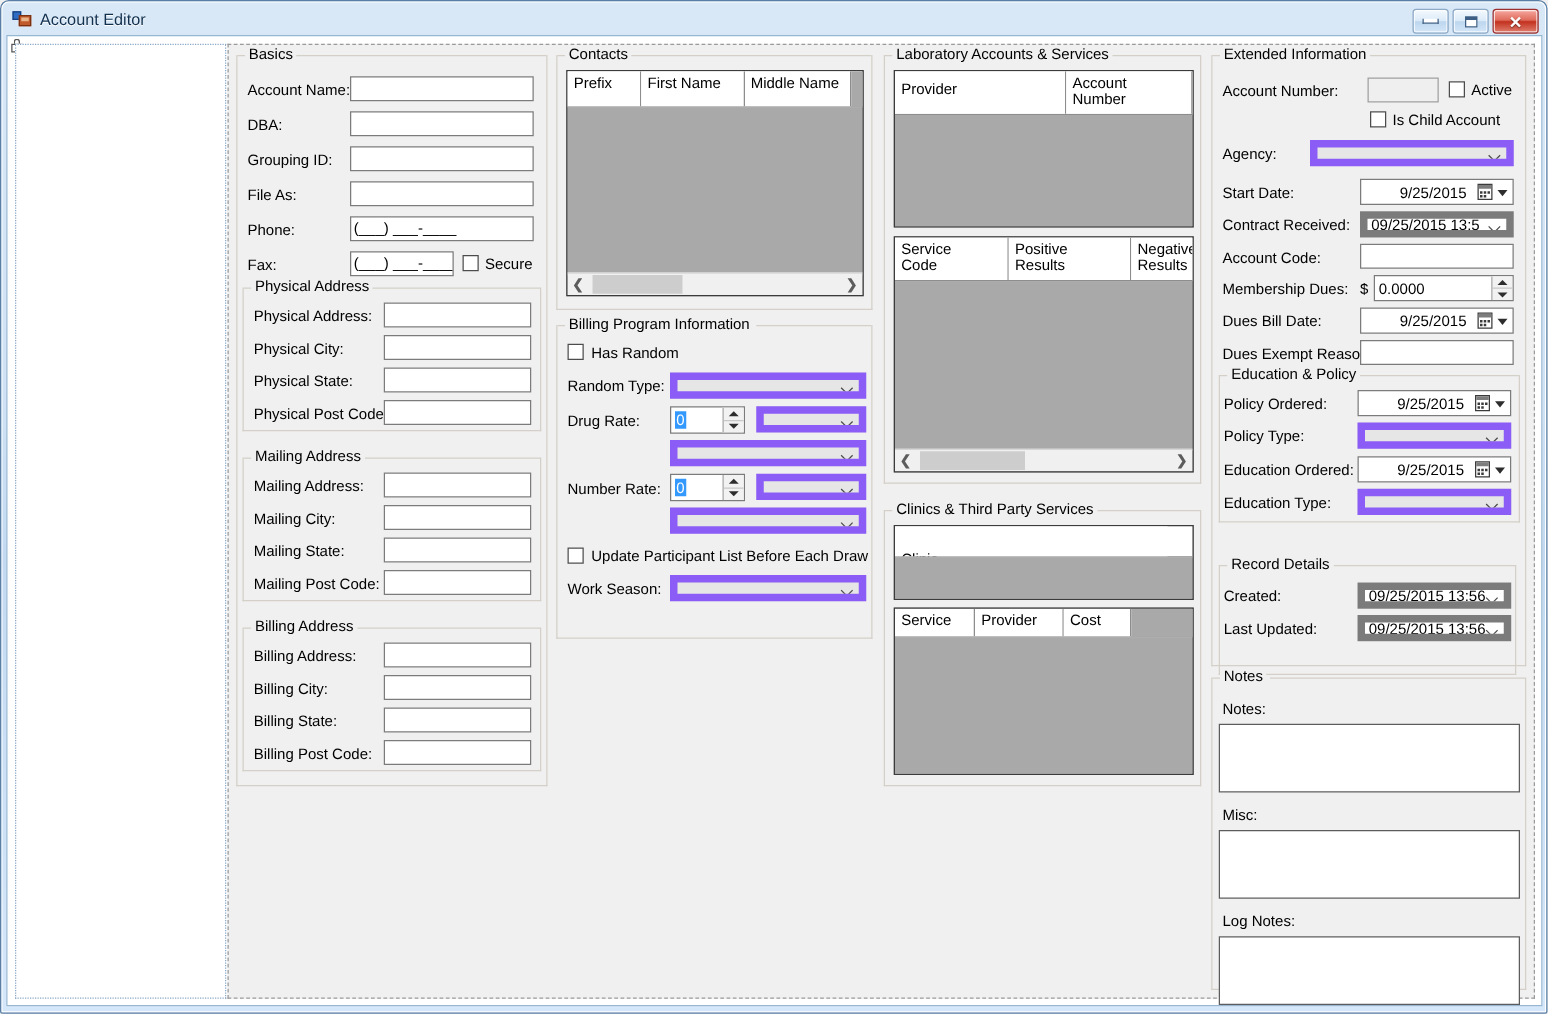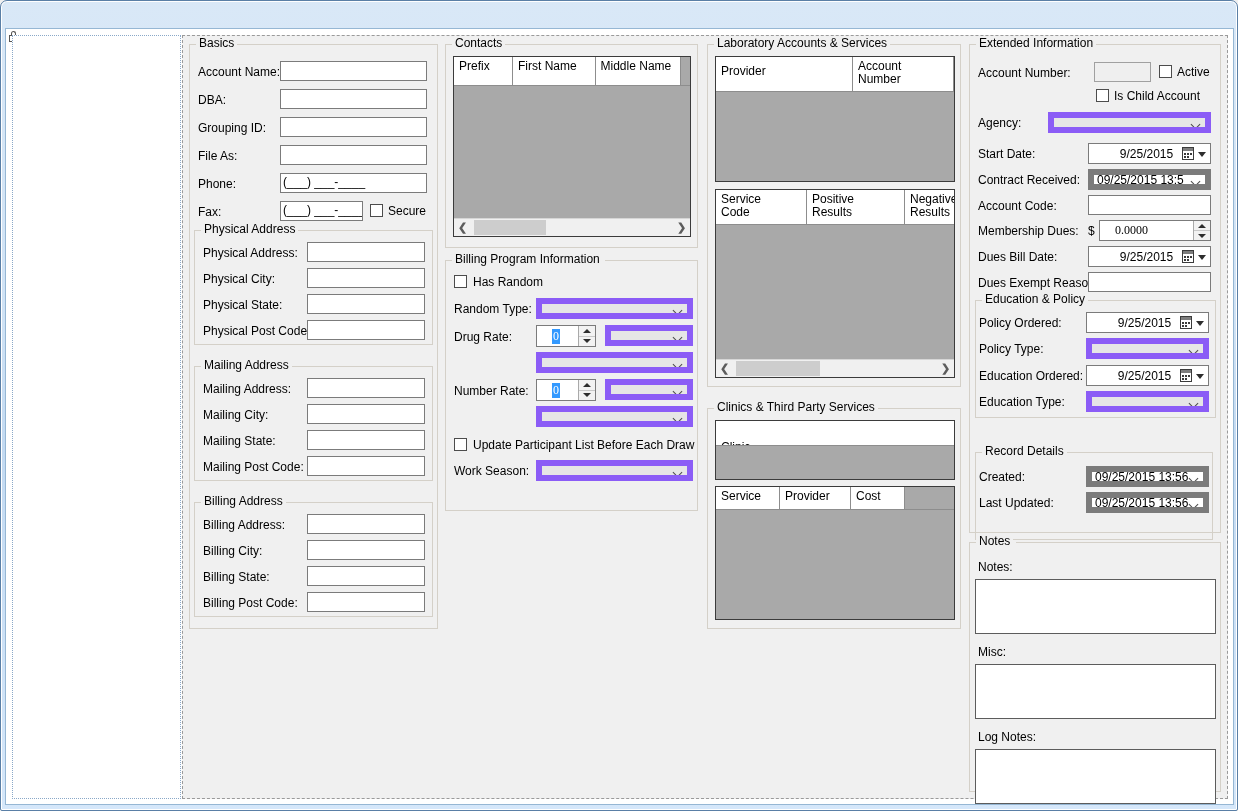--- a/index.html
+++ b/index.html
@@ -101,21 +101,21 @@
   .dtp{
     position:absolute;box-sizing:border-box;background:#fff;border:1px solid #7b7b7b;
     font-size:12px;display:flex;align-items:center;padding-left:20px;white-space:nowrap;overflow:hidden;
   }
   .dtp .calico{position:absolute;right:16px;top:50%;margin-top:-7px;width:12px;height:13px;border:1px solid #3b3b3b;box-sizing:border-box;background:#fff;}
   .dtp .calico i{position:absolute;left:0;top:0;right:0;height:3px;background:#7d7d7d;}
   .dtp .calico b{position:absolute;left:1px;top:5px;width:2px;height:2px;background:#3b3b3b;box-shadow:3px 0 0 #3b3b3b,6px 0 0 #3b3b3b,0 3px 0 #3b3b3b,3px 3px 0 #3b3b3b;}
   .dtp .dtarrow{position:absolute;right:4px;top:50%;margin-top:-2px;width:0;height:0;border-left:4px solid transparent;border-right:4px solid transparent;border-top:5px solid #2d2d2d;}
   .spin{
     position:absolute;box-sizing:border-box;background:#fff;border:1px solid #7b7b7b;
-    font-size:12px;display:flex;align-items:center;padding-left:15px;white-space:nowrap;overflow:hidden;font-family:Liberation Serif, serif;
+    font-size:12px;display:flex;align-items:center;padding-left:3px;white-space:nowrap;overflow:hidden;
   }
   .spin .btns{position:absolute;right:0;top:0;bottom:0;width:16px;border-left:1px solid #a9a9a9;background:#f2f2f2;display:flex;flex-direction:column;}
   .spin .btns .up,.spin .btns .dn{flex:1;position:relative;}
   .spin .btns .up:after{content:"";position:absolute;left:50%;top:50%;margin:-2px 0 0 -4px;border-left:4px solid transparent;border-right:4px solid transparent;border-bottom:4px solid #2d2d2d;}
   .spin .btns .dn:after{content:"";position:absolute;left:50%;top:50%;margin:-2px 0 0 -4px;border-left:4px solid transparent;border-right:4px solid transparent;border-top:4px solid #2d2d2d;}
   .spin .btns .dn{border-top:1px solid #c8c8c8;}
   .spin .selval{background:#3399ff;color:#fff;padding:0 1px;}
   
   .grid{position:absolute;box-sizing:border-box;border:1px solid #3b3b3b;background:#a9a9a9;overflow:hidden;}
   .grid .hdr{display:flex;background:#ffffff;height:28px;border-bottom:1px solid #8d8d8d;}
@@ -135,20 +135,40 @@
   .hscroll .thumb{height:15px;background:#cdcdcd;}
   .hscroll .track{flex:1;}
   
   .ta{position:absolute;box-sizing:border-box;background:#fff;border:1px solid #5c5c5c;}
 </style>
 </head>
 <body>
 
 <div class="window">
 
+  <div class="titlebar">
+    <div class="title-icon">
+      <div class="sq1"></div>
+        <div class="sq2">
+          <i></i>
+        </div>
+    </div>
+    <div class="title-text">Account Editor</div>
+    <div class="winbtns">
+      <div class="wb">
+          <div class="min"></div>
+        </div>
+      <div class="wb">
+          <div class="max"></div>
+        </div>
+      <div class="wb close">
+          <div class="x">✕</div>
+        </div>
+    </div>
+  </div>
 
   <div class="client">
 
     <div class="lockglyph">
         <div class="shk"></div>
         <div class="bod"></div>
       </div>
 
     <div class="designer-left"></div>
 

